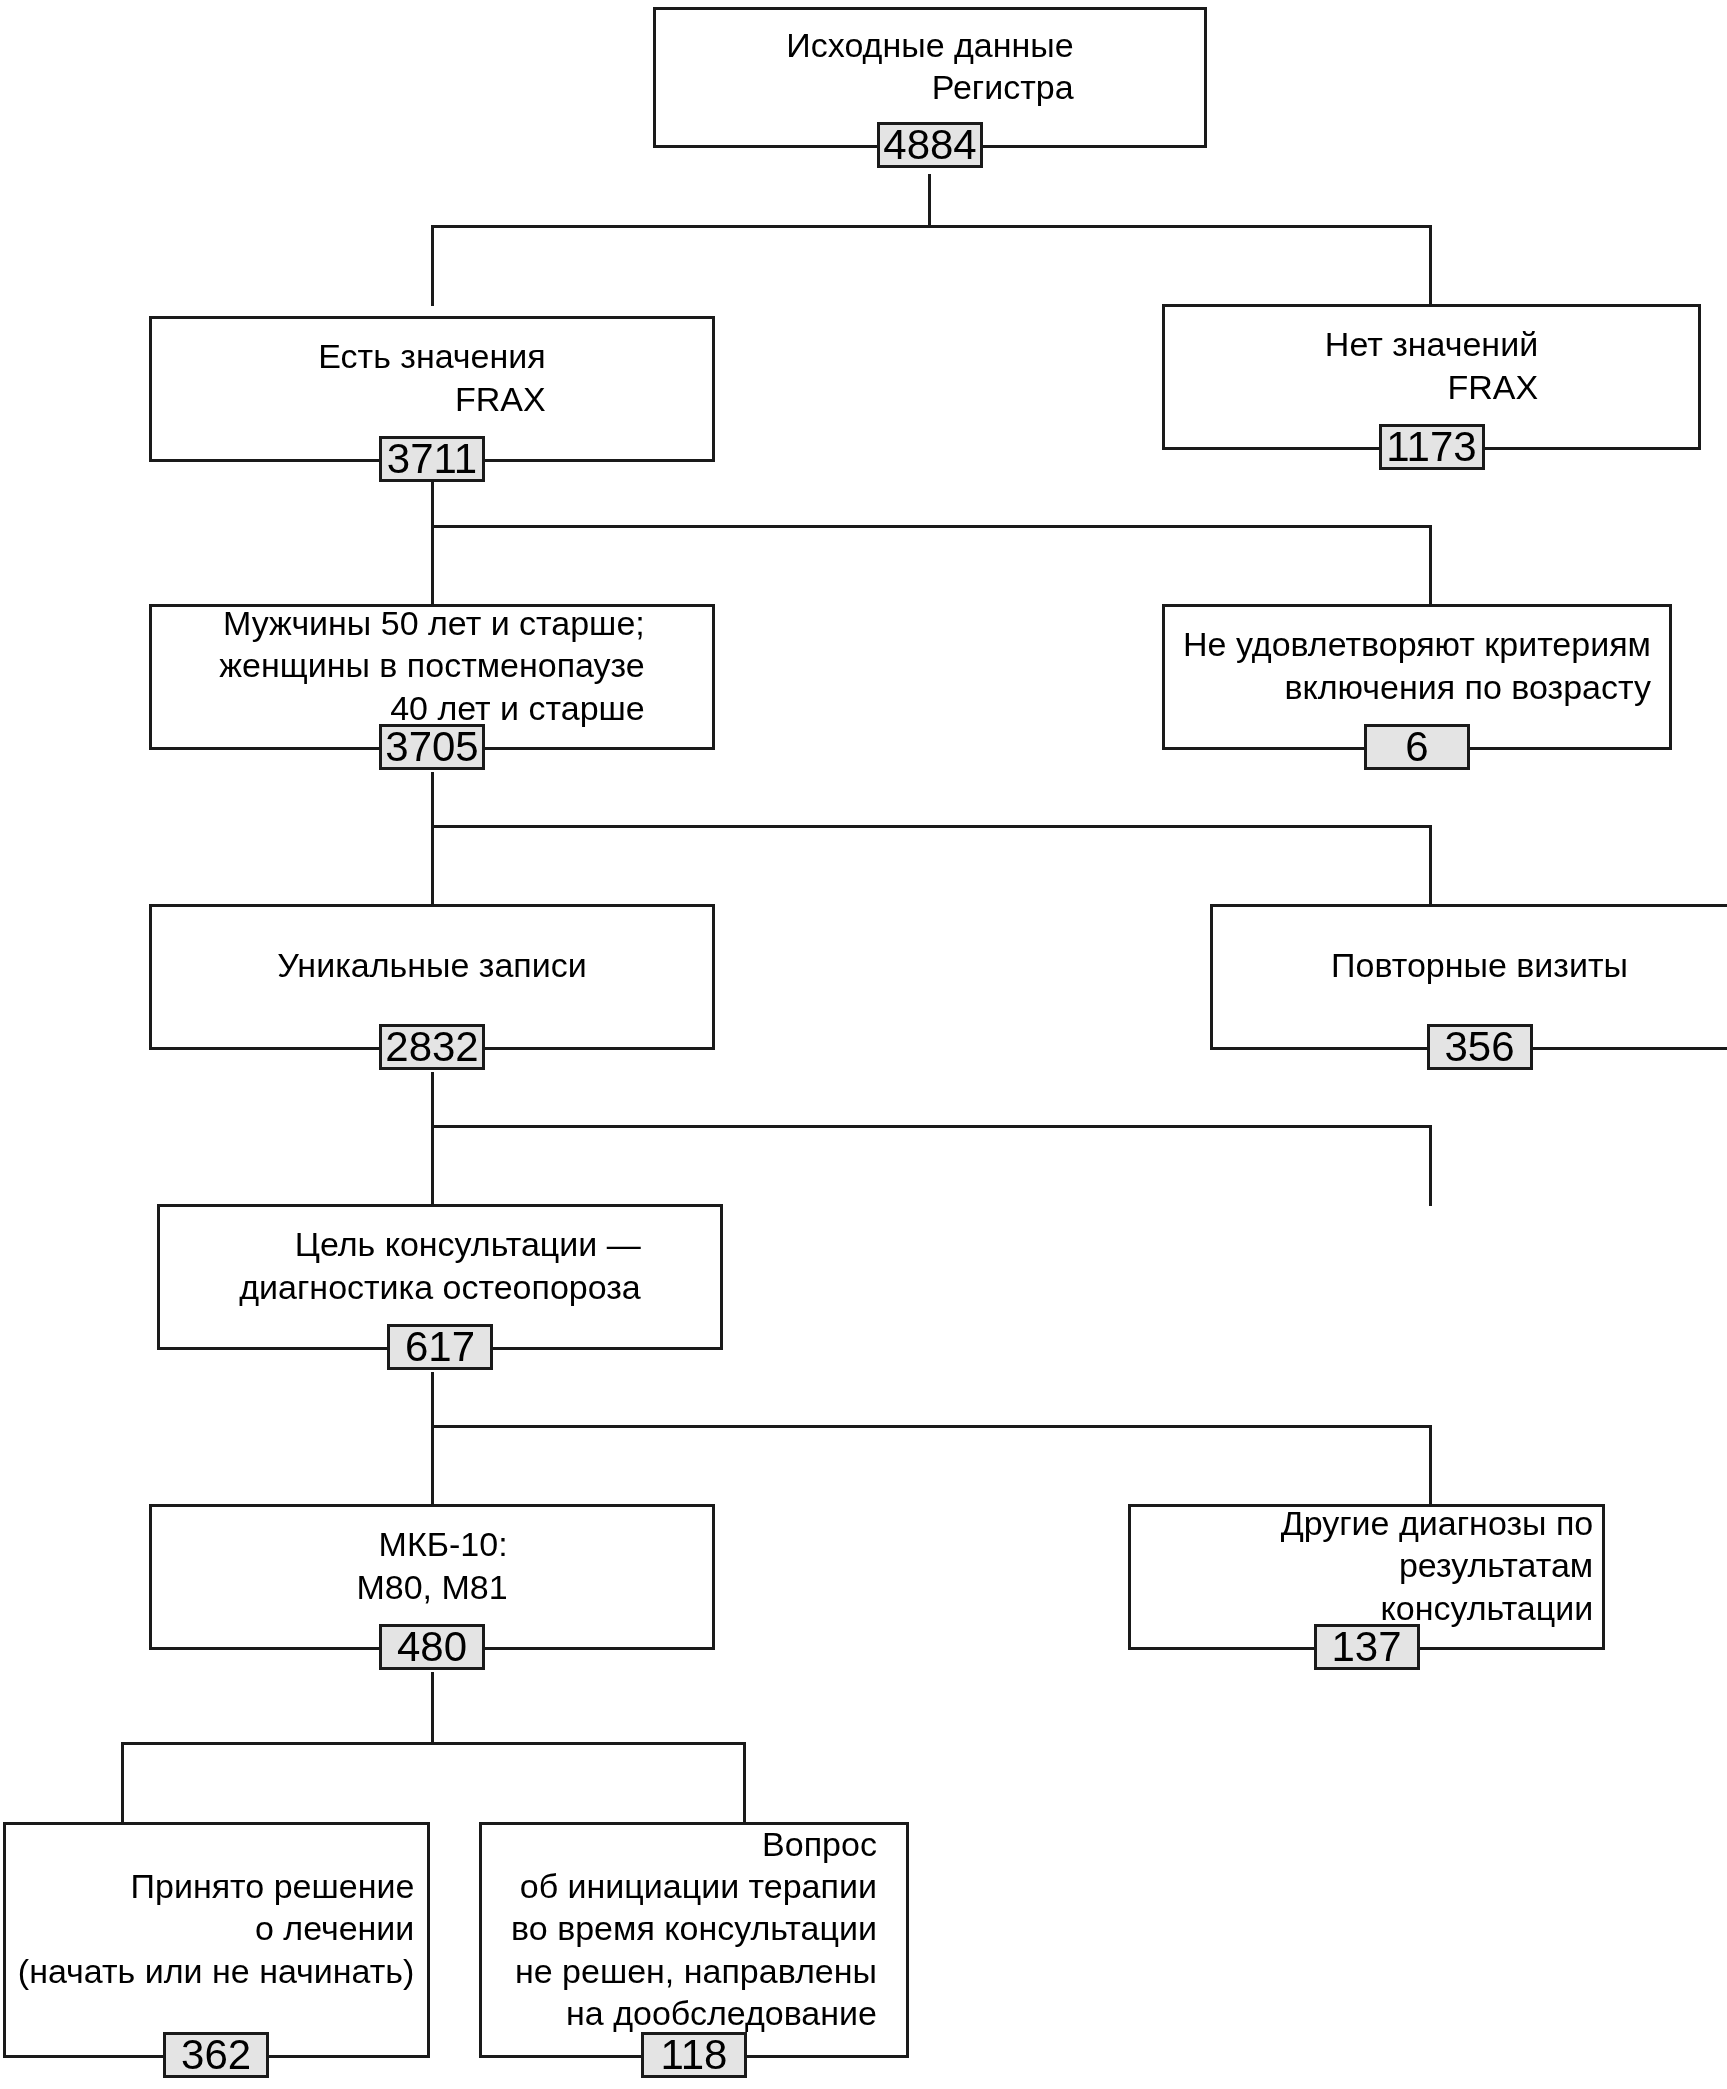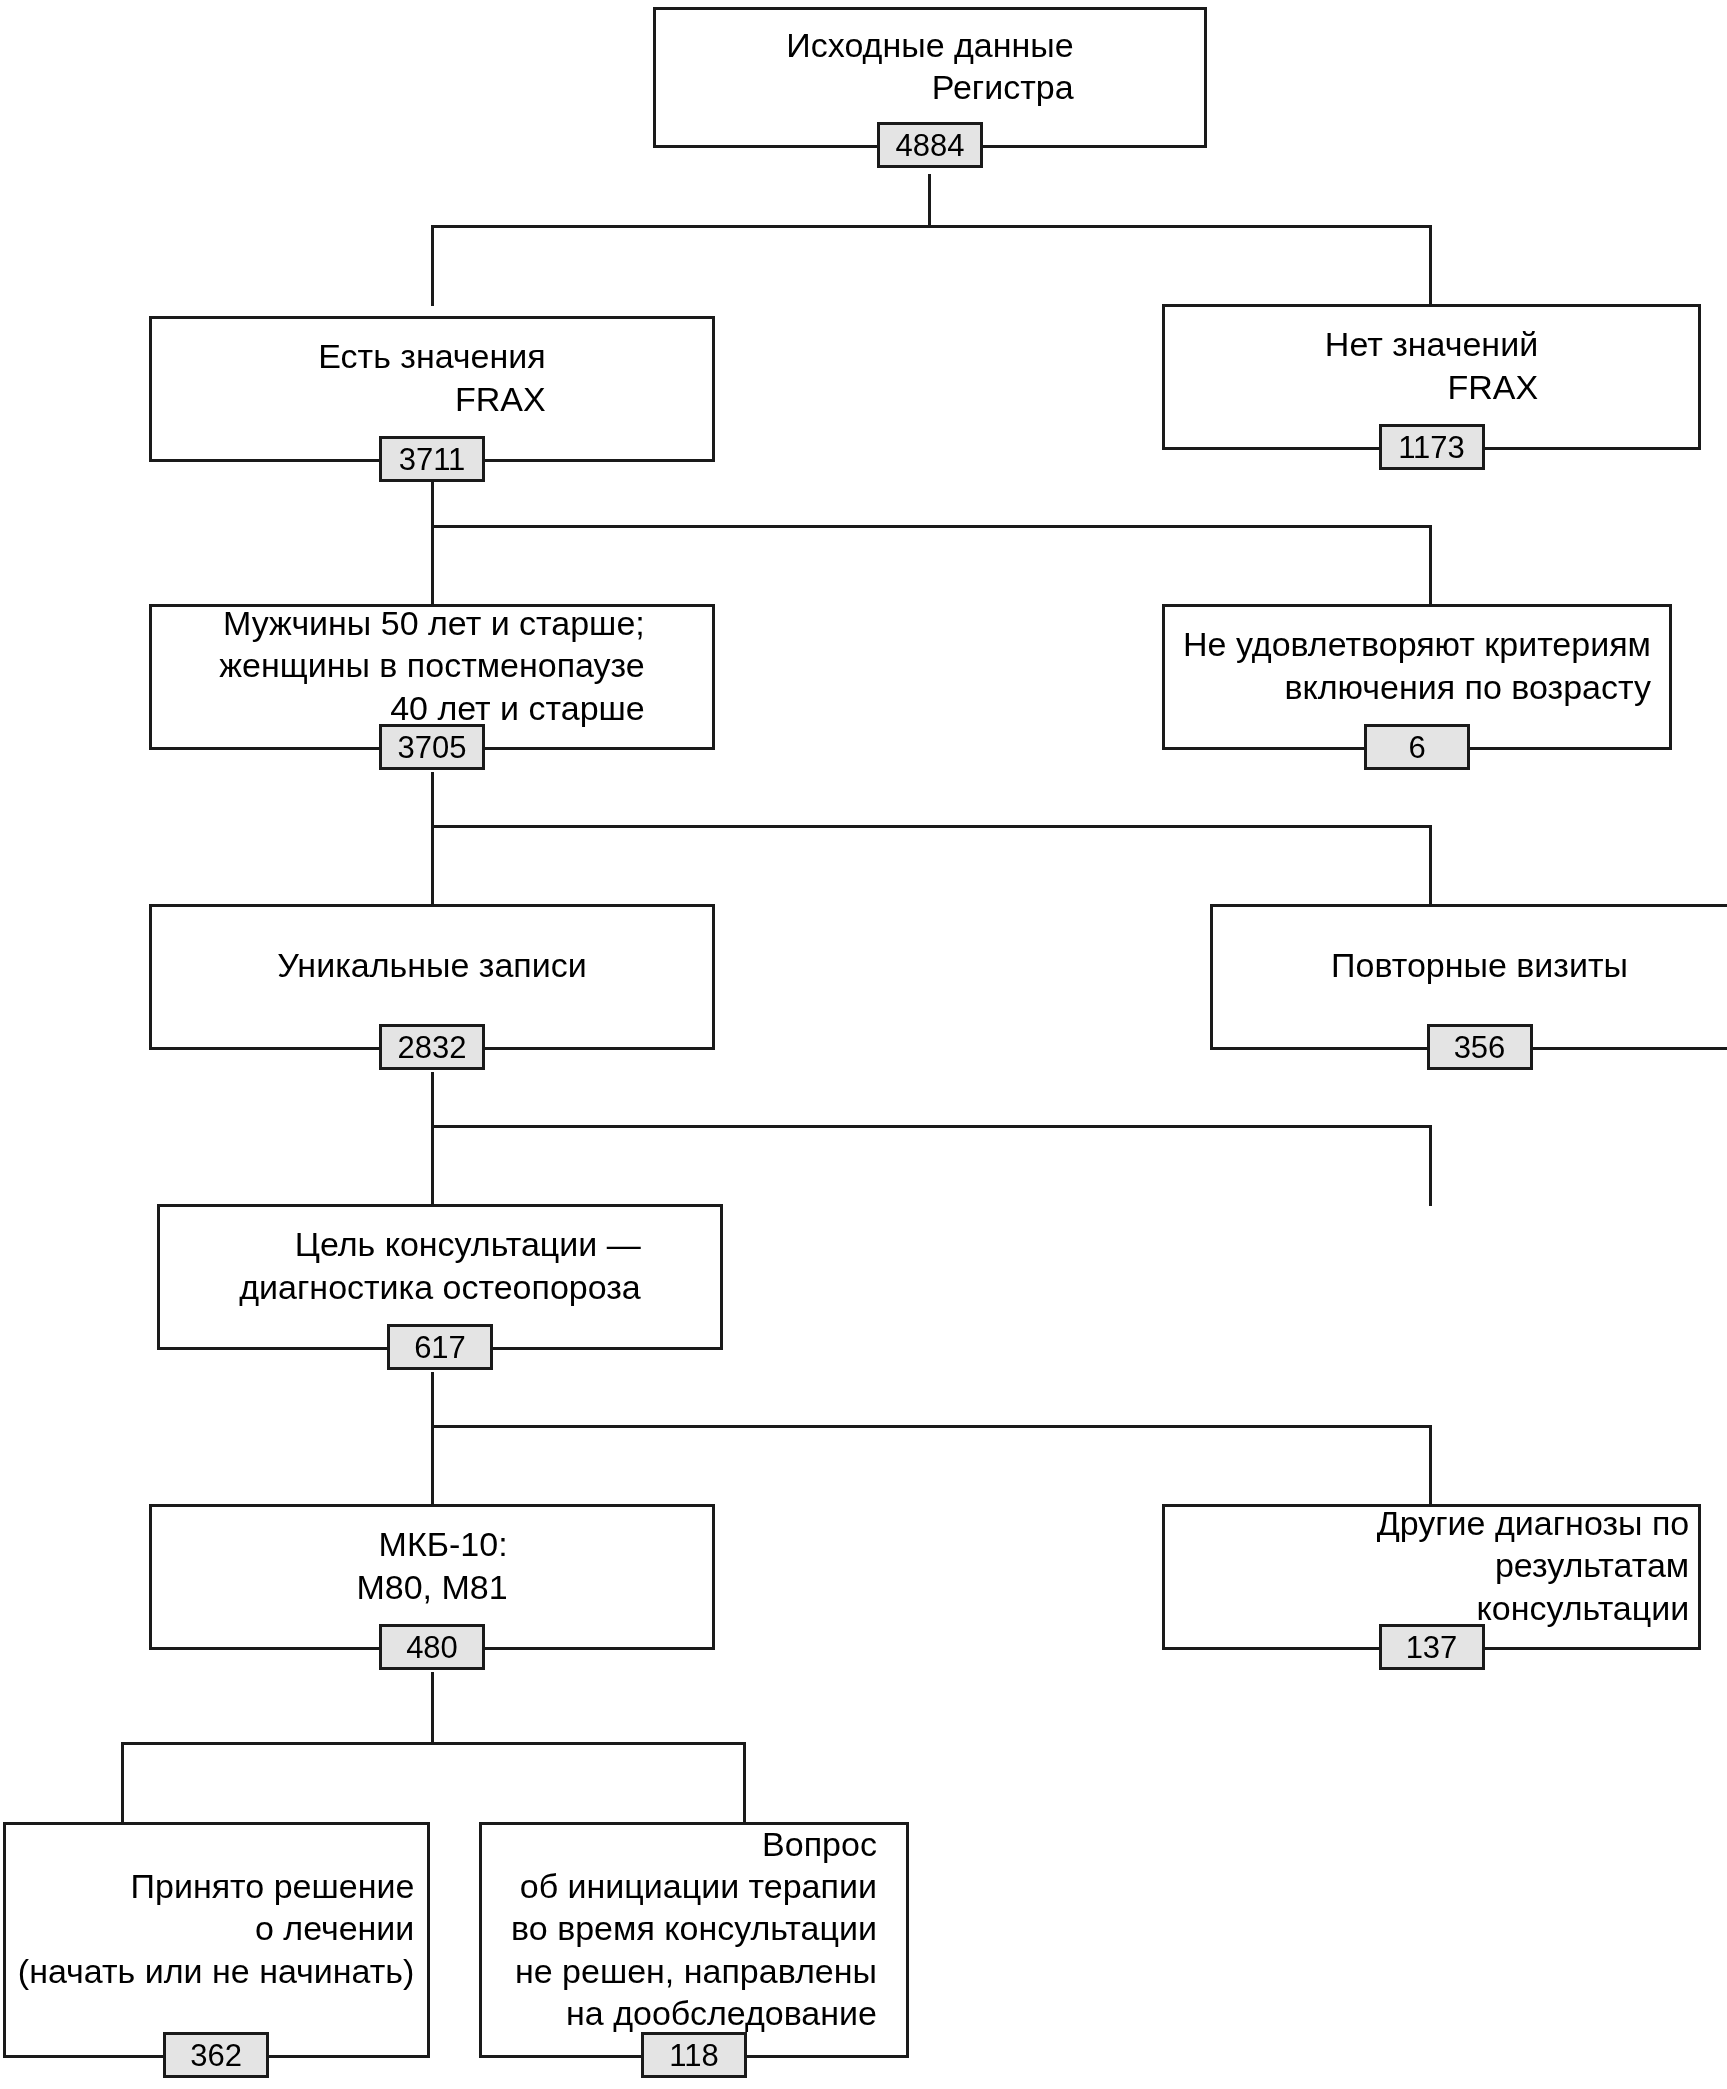--- a/index.html
+++ b/index.html
@@ -30,21 +30,21 @@
     left:50%;bottom:-23px;
     transform:translateX(-50%);
     width:106px;height:46px;
     background:var(--badge-bg,#e4e4e4);
     border:3.5px solid var(--line,#1a1a1a);
     box-sizing:border-box;
     display:flex;align-items:center;justify-content:center;
     z-index:2;
   }
   .badge-text{
-    font-size:31px;
+    font-size:42px;
     line-height:1;
   }
   .line{
     position:absolute;
     background:var(--line,#1a1a1a);
   }
   .line.h{height:2.6px;}
   .line.v{width:2.6px;}
 </style>
 </head>
@@ -143,21 +143,21 @@
 
 
   <div class="node" style="left:149px;top:1504px;width:566px;height:146px;">
     <div class="label">МКБ-10:
 М80, М81</div>
     <div class="badge">
         <span class="badge-text">480</span>
       </div>
   </div>
 
-  <div class="node" style="left:1162px;top:1504px;width:539px;height:146px;">
+  <div class="node" style="left:1128px;top:1504px;width:477px;height:146px;">
     <div class="label">Другие диагнозы по результатам
 консультации</div>
     <div class="badge">
         <span class="badge-text">137</span>
       </div>
   </div>
 
   <div class="node" style="left:2.6px;top:1822px;width:427px;height:236px;">
     <div class="label">Принято решение
 о лечении

